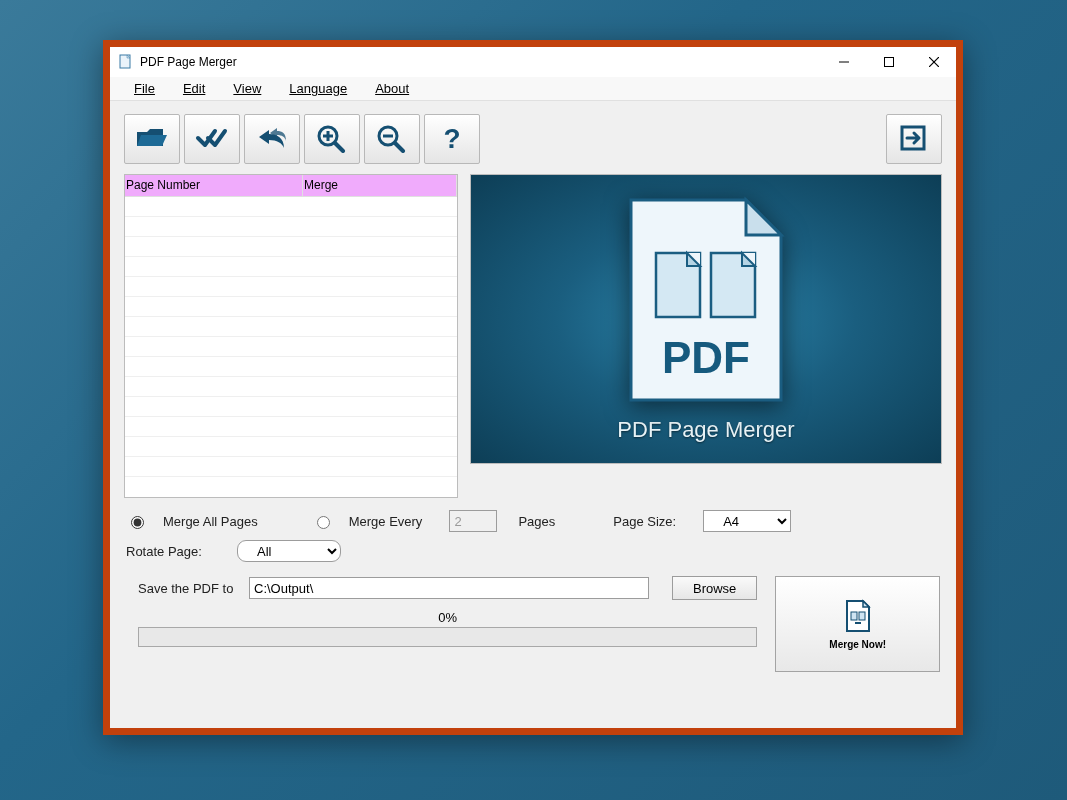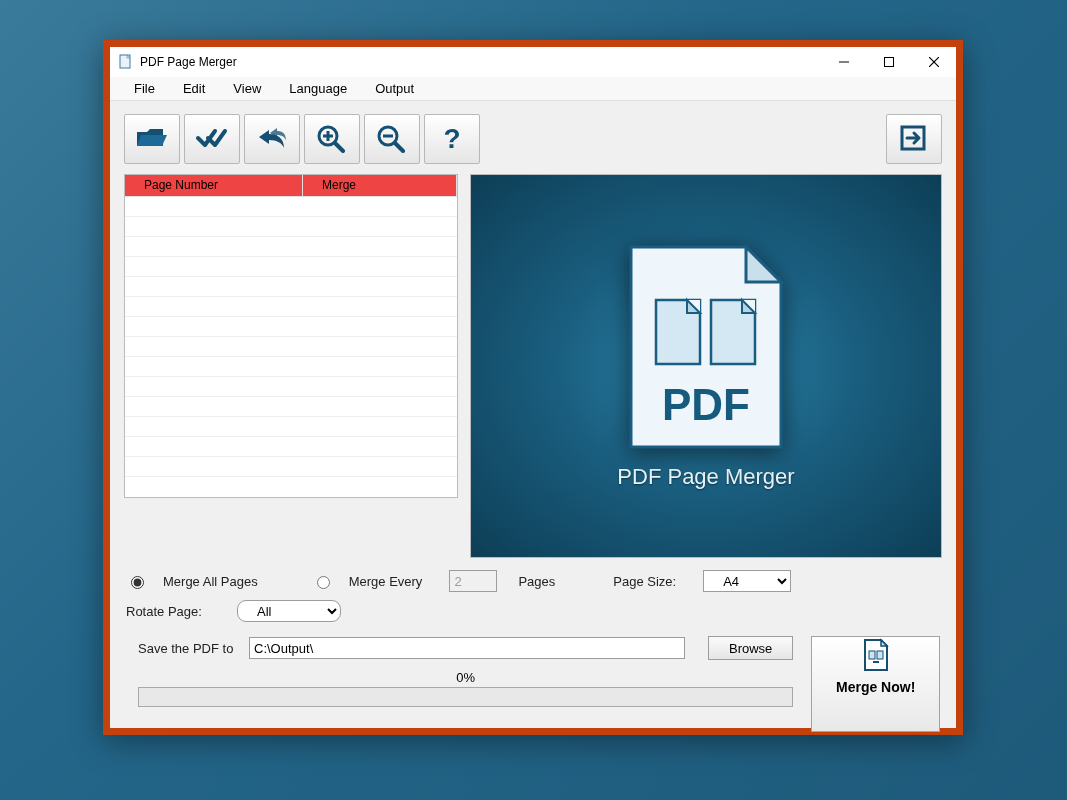--- a/index.html
+++ b/index.html
@@ -33,20 +33,21 @@
   .titlebar .icon { width: 16px; height: 16px; margin-right: 6px; }
   .titlebar .title { flex: 1; font-size: 12px; color: #000; }
   .win-btn {
     width: 45px; height: 30px; display: flex; align-items: center; justify-content: center;
     font-size: 13px; color: #333; cursor: default;
   }
 
   .menubar {
     height: 24px; background: #f8f8f8; display: flex; align-items: center; padding-left: 10px;
     border-bottom: 1px solid #e0e0e0;
+    text-decoration: underline;
   }
   .menu-item { padding: 4px 14px; font-size: 13px; color: #000; cursor: default; }
 
   .toolbar {
     padding: 13px 14px 10px 14px;
     display: flex; align-items: center;
   }
   .tbtn {
     width: 56px; height: 50px;
     border: 1px solid #b8b8b8;
@@ -60,30 +61,30 @@
 
   .content-row { display:flex; padding: 0 14px; gap: 12px; }
 
   .grid-panel {
     width: 334px; height: 324px;
     background: #ffffff; border: 1px solid #bcbcbc;
   }
   .grid-header { display:flex; height: 22px; border-bottom: 1px solid #e0e0e0; }
   .grid-header .col {
     border-right: 1px solid #e0e0e0;
-    padding: 3px 19px; font-size: 12px; color: #000;
-    background: #ef4444;
+    padding: 3px 1px; font-size: 12px; color: #000;
+    background: #f0abfc;
   }
   .col-page { width: 178px; }
   .col-merge { flex: 1; }
   .grid-body { height: calc(100% - 22px); overflow:auto; }
   .grid-row { height: 20px; border-bottom: 1px solid #efefef; }
 
   .preview-panel {
-    flex: 1; height: 384px;
+    flex: 1; height: 290px;
     border: 1px solid #bcbcbc;
     background: radial-gradient(ellipse at center, #2c86ad 0%, #1a5e7f 45%, #0d3e56 100%);
     display:flex; flex-direction: column; align-items:center; justify-content:center;
     color: #e8f1f5;
     position: relative;
   }
   .preview-title { font-size: 22px; margin-top: 12px; color: #e9f4f8; text-shadow: 0 1px 2px rgba(0,0,0,0.5);}
   .pdf-doc {
     filter: drop-shadow(0 5px 12px rgba(0,0,0,0.55));
   }
@@ -93,40 +94,40 @@
   .opt-row label { margin-right: 6px; }
   .radio { margin-right: 4px; accent-color:#333;}
   .gap { width: 18px; }
   .sel, .num, .txt {
     border: 1px solid #9c9c9c; background: #fff; height: 22px; font-size: 13px; padding: 0 4px;
   }
   .num { width: 48px; color: #9a9a9a; background: #f0f0f0; }
   .sel { background: #fff; padding-left: 15px; }
   .sel.pagesize { width: 88px; }
   .sel.rotate { width: 104px; border-radius: 9px; }
-  .txt.path { width: 436px; }
+  .txt.path { width: 400px; }
   .label-fixed { width: 96px; display:inline-block; }
 
   .browse-btn {
     height: 24px; padding: 0 20px; margin-left: 8px;
     border: 1px solid #9c9c9c; background: linear-gradient(#fafafa,#e6e6e6); font-size:13px;
   }
 
   .bottom-row { display:flex; padding: 0 16px 14px 16px; gap: 18px; align-items: stretch;}
   .left-bottom { flex:1; display:flex; flex-direction:column;margin-left:12px; }
 
   .progress-label { text-align:center; font-size:13px; margin: 6px 0 2px 0; }
   .progress-bar { height: 20px; border:1px solid #a8a8a8; background:#e8e8e8; }
 
   .merge-now {
     width: 228px; height: 96px;
     border: 1px solid #a3a3a3;
     background: linear-gradient(#ffffff,#e8e8e8);
-    display:flex; flex-direction:column; align-items:center; 
-    font-weight: bold; font-size: 14px;
+    display:flex; flex-direction:column; align-items:center; justify-content:center;
+    font-weight: bold; font-size: 10px;
   }
   .merge-now svg { margin-bottom: 4px; }
 
   .app-icon-svg { display:block; }
 </style>
 </head>
 <body>
 
 <div class="window">
 
@@ -154,21 +155,21 @@
           <line x1="10" y1="0" x2="0" y2="10" stroke="#000" stroke-width="1.2"></line>
         </svg>
     </div>
   </div>
 
   <div class="menubar">
     <div class="menu-item">File</div>
     <div class="menu-item">Edit</div>
     <div class="menu-item">View</div>
     <div class="menu-item">Language</div>
-    <div class="menu-item">Output</div>
+    <div class="menu-item">About</div>
   </div>
 
   <div class="toolbar">
     <div class="tbtn">
       <span>
         <svg width="34" height="28" viewBox="0 0 34 28">
           <path d="M2 8 L12 8 L15 5 L28 5 L28 22 L2 22 Z" fill="#154f72"></path>
           <path d="M6 11 L32 11 L27 22 L2 22 Z" fill="#1d6a96"></path>
         </svg>
       </span>

